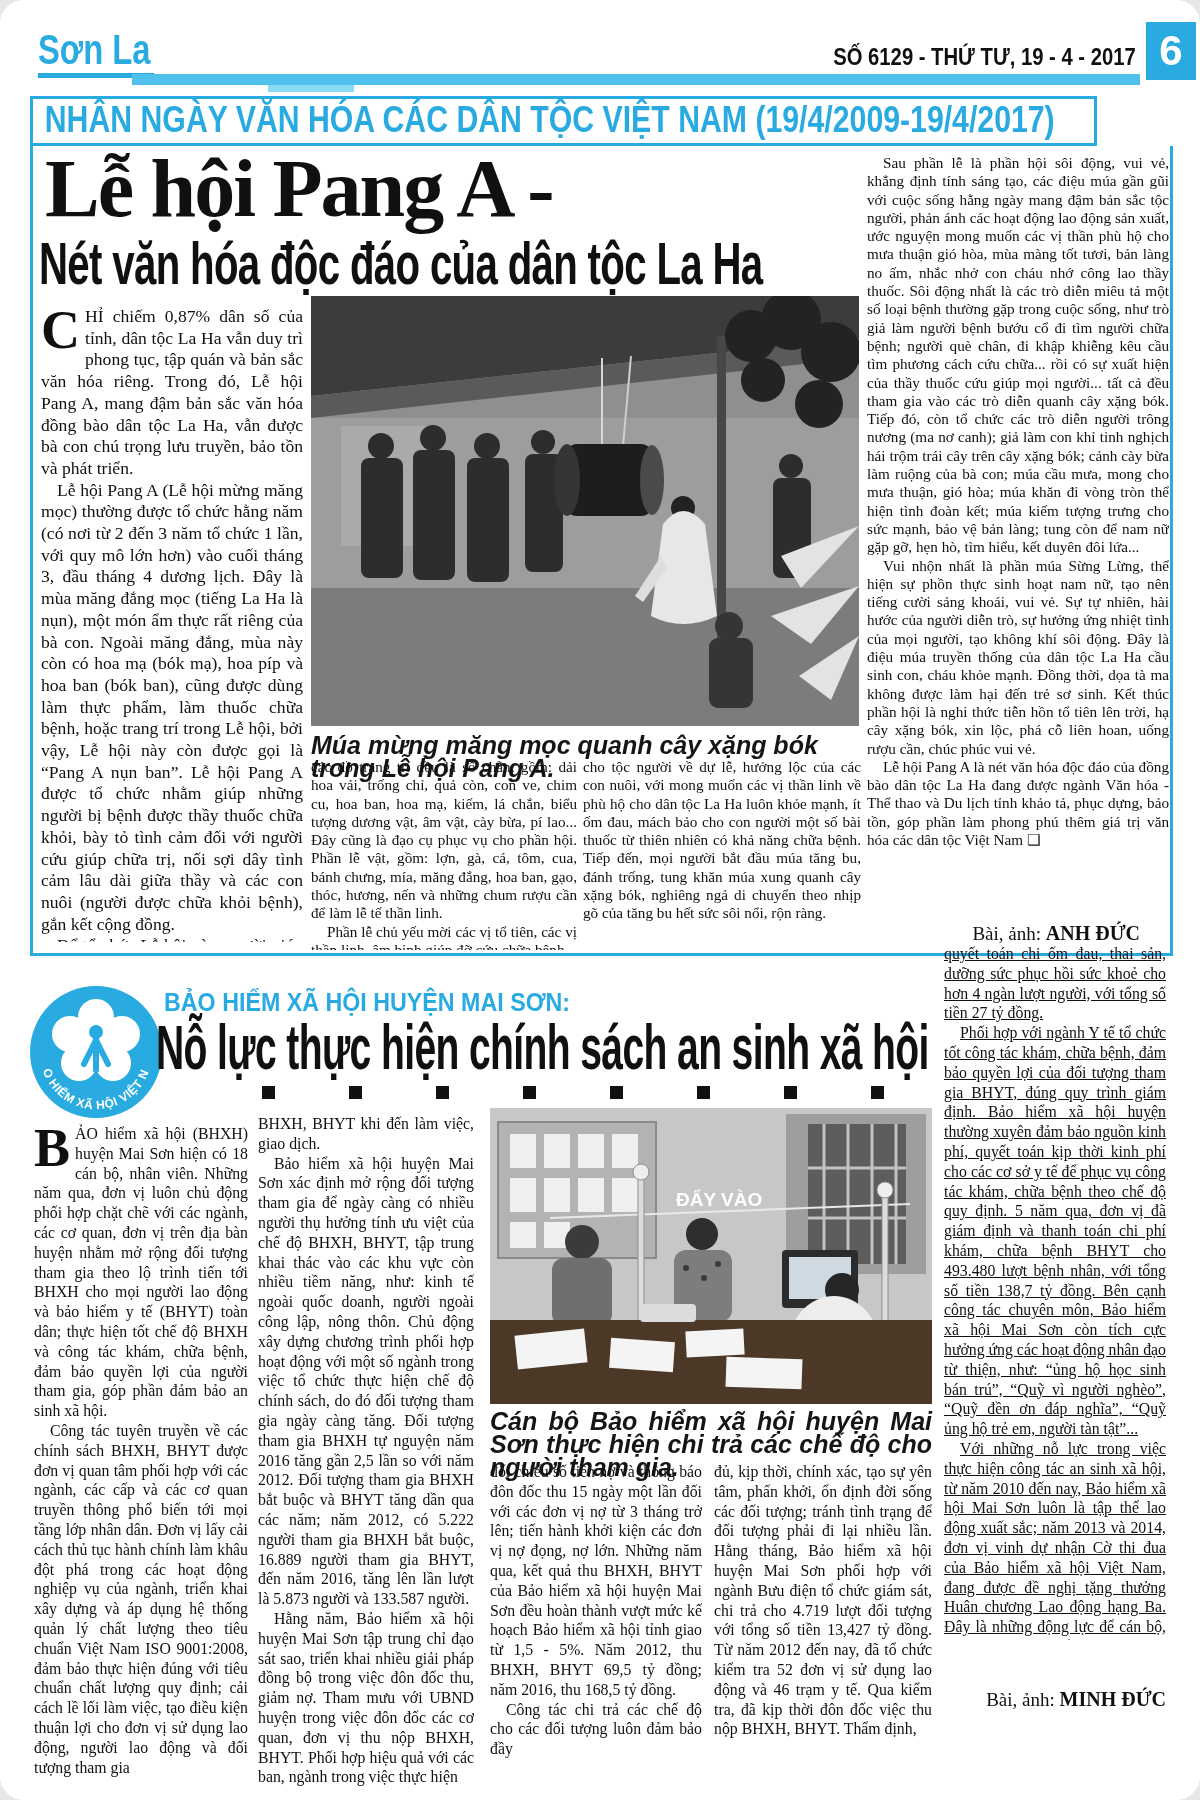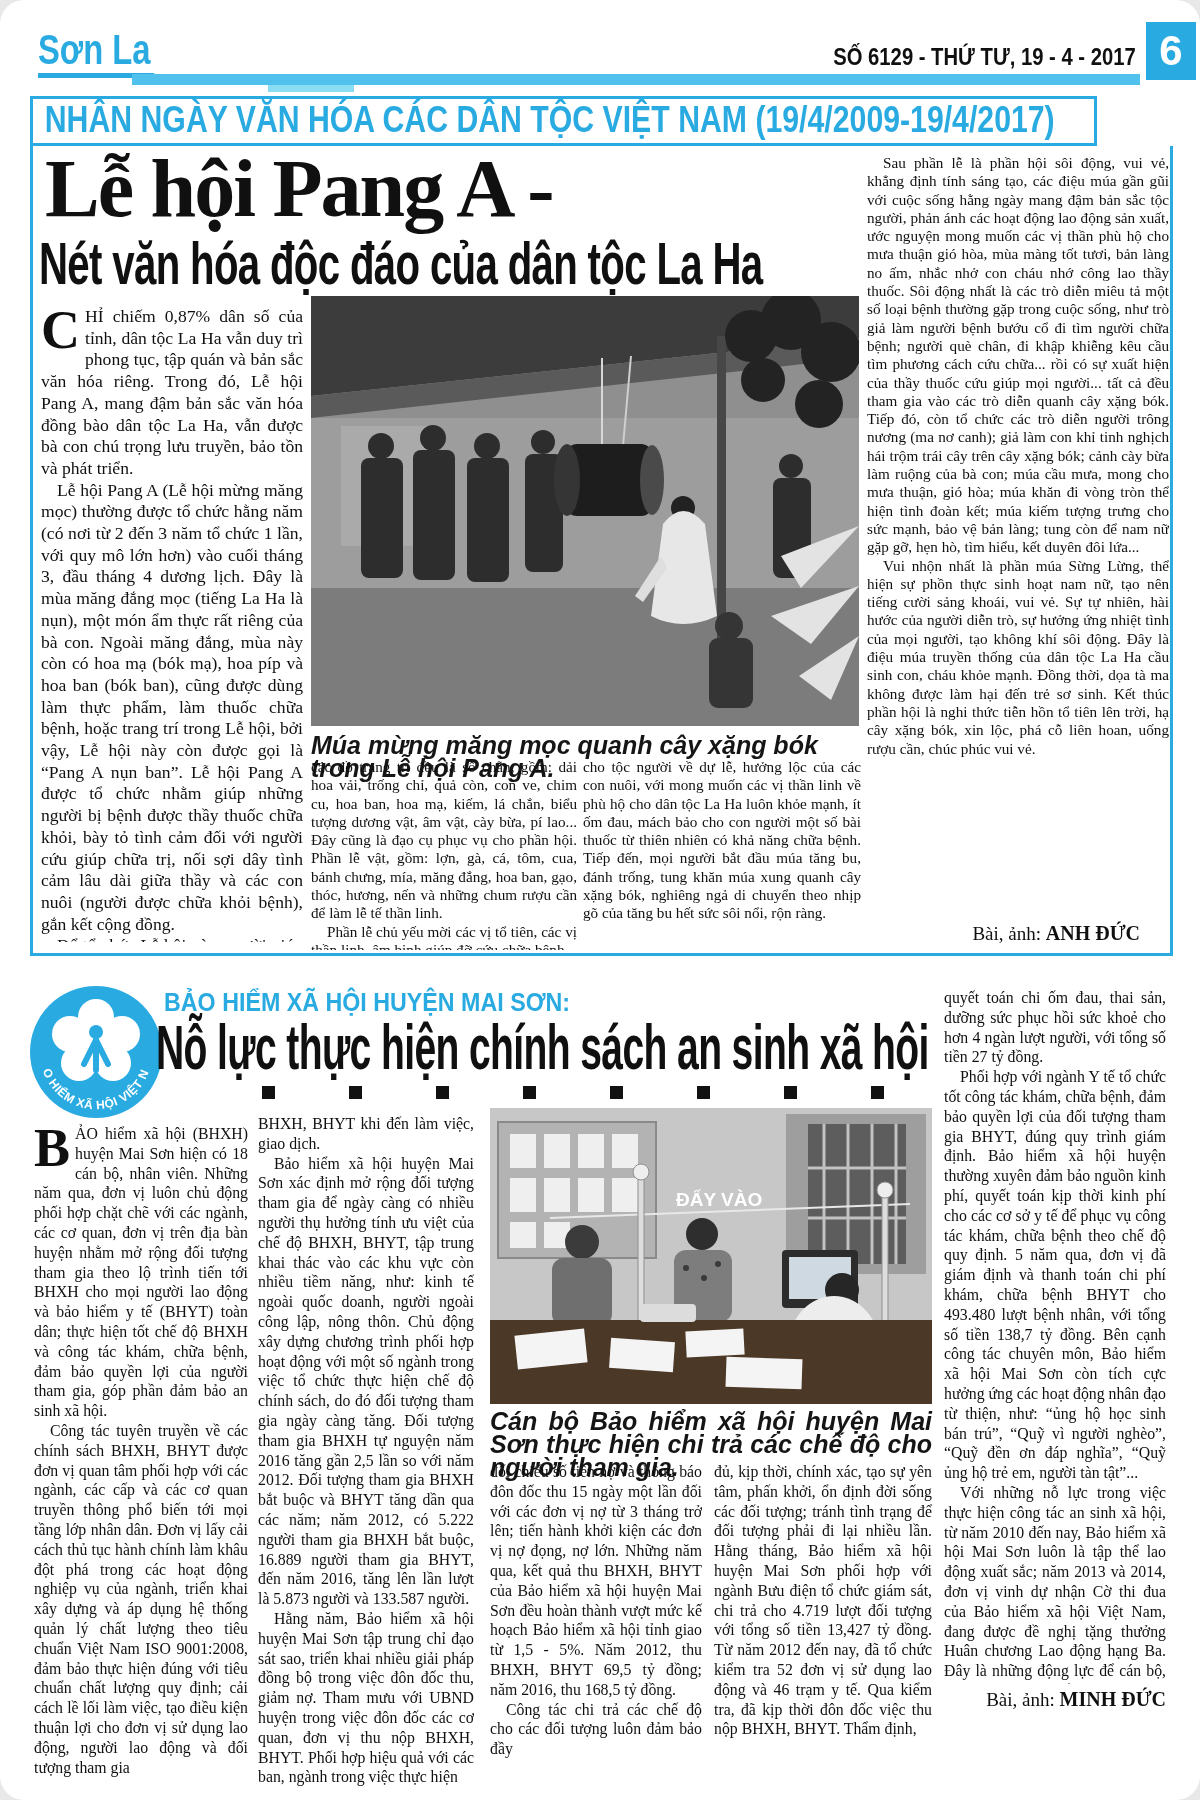--- a/index.html
+++ b/index.html
@@ -59,21 +59,21 @@
             white-space:nowrap;letter-spacing:-1px;}
   .ornament{left:262px;top:1086px;width:645px;height:13px;
             background:repeating-linear-gradient(90deg,#111 0 13px,transparent 13px 87px);}
   .a2col{font-size:15.8px;line-height:19.8px;}
   .colA{left:34px;top:1124px;width:214px;height:676px;}
   .colB{left:258px;top:1114px;width:216px;height:686px;}
   .photo2{left:490px;top:1108px;width:442px;height:296px;}
   .caption2{left:490px;top:1410px;width:442px;text-align:justify;}
   .colC{left:490px;top:1462px;width:212px;height:338px;}
   .colD{left:714px;top:1462px;width:218px;height:338px;}
-  .colE{left:944px;top:988px;width:222px;height:696px;}
+  .colE{left:944px;top:944px;width:222px;height:696px;text-decoration:underline;}
   .byline2{right:34px;top:1688px;margin-left:12px;}
 </style>
 </head>
 <body>
 
 <div class="page">
 
   <div class="abs masthead">Sơn La</div>
   <div class="abs header-rule"></div>
   <div class="abs header-rule-notch"></div>
@@ -152,20 +152,21 @@
       <p class="ind">Phần lễ chủ yếu mời các vị tổ tiên, các vị thần linh, âm binh giúp đỡ cứu chữa bệnh</p>
     </div>
 
     <div class="abs col small colM2">
       <p>cho tộc người về dự lễ, hưởng lộc của các con nuôi, với mong muốn các vị thần linh về phù hộ cho dân tộc La Ha luôn khỏe mạnh, ít ốm đau, mách bảo cho con người một số bài thuốc từ thiên nhiên có khả năng chữa bệnh. Tiếp đến, mọi người bắt đầu múa tăng bu, đánh trống, tung khăn múa xung quanh cây xặng bók, nghiêng ngả di chuyển theo nhịp gõ của tăng bu hết sức sôi nổi, rộn ràng.</p>
     </div>
 
     <div class="abs col small colR">
       <p class="ind">Sau phần lễ là phần hội sôi động, vui vẻ, khẳng định tính sáng tạo, các điệu múa gần gũi với cuộc sống hằng ngày mang đậm bản sắc tộc người, phản ánh các hoạt động lao động sản xuất, ước nguyện mong muốn các vị thần phù hộ cho mưa thuận gió hòa, mùa màng tốt tươi, bản làng no ấm, nhắc nhở con cháu nhớ công lao thầy thuốc. Sôi động nhất là các trò diễn miêu tả một số loại bệnh thường gặp trong cuộc sống, như trò giả làm người bệnh bướu cổ đi tìm người chữa bệnh; người què chân, đi khập khiễng kêu cầu tìm phương cách cứu chữa... rồi có sự xuất hiện của thầy thuốc cứu giúp mọi người... tất cả đều tham gia vào các trò diễn quanh cây xặng bók. Tiếp đó, còn tổ chức các trò diễn người trông nương (ma nơ canh); giả làm con khỉ tinh nghịch hái trộm trái cây trên cây xặng bók; cảnh cày bừa làm ruộng của bà con; múa cầu mưa, mong cho mưa thuận, gió hòa; múa khăn đi vòng tròn thể hiện tình đoàn kết; múa kiếm tượng trưng cho sức mạnh, bảo vệ bản làng; tung còn để nam nữ gặp gỡ, hẹn hò, tìm hiểu, kết duyên đôi lứa...</p>
       <p class="ind">Vui nhộn nhất là phần múa Sừng Lừng, thể hiện sự phồn thực sinh hoạt nam nữ, tạo nên tiếng cười sảng khoái, vui vẻ. Sự tự nhiên, hài hước của người diễn trò, sự hưởng ứng nhiệt tình của mọi người, tạo không khí sôi động. Đây là điệu múa truyền thống của dân tộc La Ha cầu sinh con, cháu khỏe mạnh. Đồng thời, dọa tà ma không được làm hại đến trẻ sơ sinh. Kết thúc phần hội là nghi thức tiễn hồn tổ tiên lên trời, hạ cây xặng bók, xin lộc, phá cỗ liên hoan, uống rượu cần, chúc phúc vui vẻ.</p>
+      <p class="ind">Lễ hội Pang A là nét văn hóa độc đáo của đồng bào dân tộc La Ha đang được ngành Văn hóa - Thể thao và Du lịch tỉnh khảo tả, phục dựng, bảo tồn, góp phần làm phong phú thêm giá trị văn hóa các dân tộc Việt Nam ❑</p>
     </div>
 
     <div class="abs byline byline1">
       <span>Bài, ảnh:</span>
       <b>ANH ĐỨC</b>
     </div>
   </section>
 
   <section>
 

